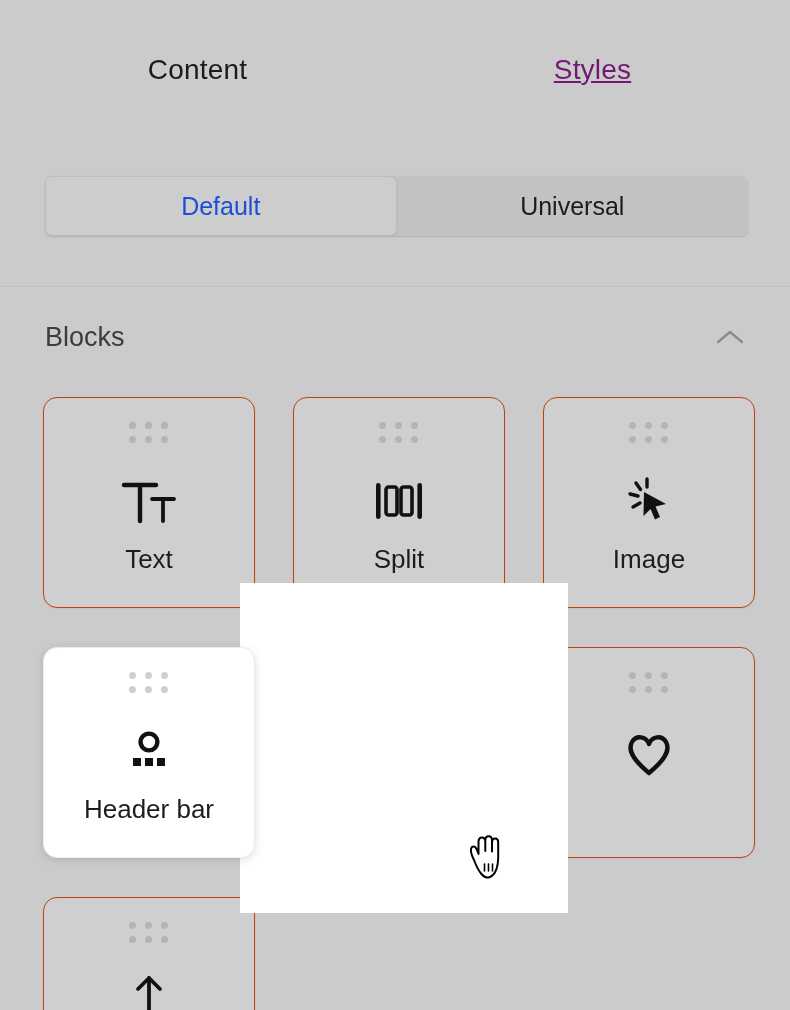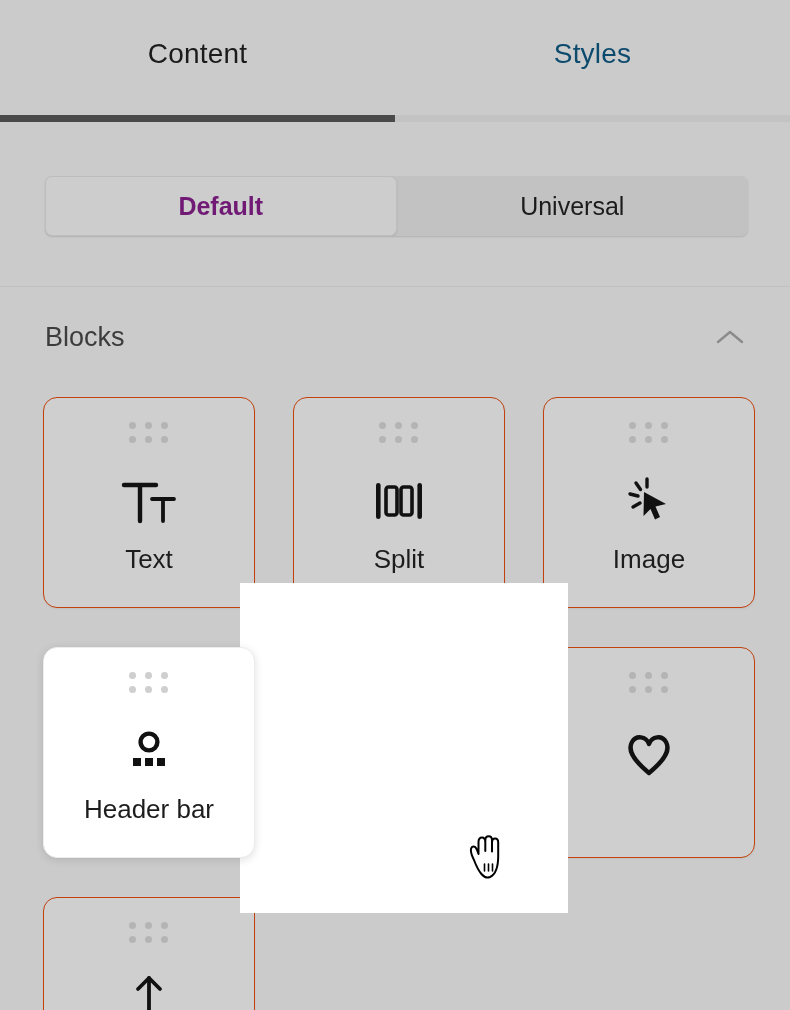--- a/index.html
+++ b/index.html
@@ -12,21 +12,21 @@
     background: #cbcbcb;
     font-family: "Liberation Sans", sans-serif;
     overflow: hidden;
     position: relative;
     -webkit-font-smoothing: antialiased;
   }
 
   
   .tabbar {
     position: absolute;
-    left: 0; top: 0;
+    left: 0; top: 16px;
     width: 790px;
     height: 122px;
     background: #cbcbcb;
   }
   .tabs-row {
     position: absolute;
     left: 0; top: 0;
     width: 790px;
     height: 115px;
     display: flex;
@@ -36,21 +36,21 @@
     display: flex;
     align-items: center;
     justify-content: center;
     font-size: 28px;
     color: #1b1b1b;
     letter-spacing: 0.2px;
     cursor: pointer;
     user-select: none;
     padding-bottom: 8px;
   }
-  .tab.inactive { color: #0c4a6e; }
+  .tab.inactive { color: #701a75; text-decoration: underline; }
   .tab-underline-track {
     position: absolute;
     left: 0; top: 115px;
     width: 790px;
     height: 7px;
     background: #c3c3c3;
   }
   .tab-underline {
     position: absolute;
     left: 0; top: 115px;
@@ -89,22 +89,22 @@
     font-size: 25px;
     color: #1c1c1c;
     cursor: pointer;
     user-select: none;
     box-sizing: border-box;
   }
   .seg-btn.active {
     background: #cdcdcd;
     border: 1px solid #bdbdbd;
     border-radius: 7px;
-    font-weight: bold;
-    color: #701a75;
+    font-weight: normal;
+    color: #1d4ed8;
     box-shadow: 0 1px 2px rgba(0,0,0,0.10);
   }
 
   
   .section-head {
     position: absolute;
     left: 0; top: 287px;
     width: 790px;
     height: 100px;
     display: flex;

